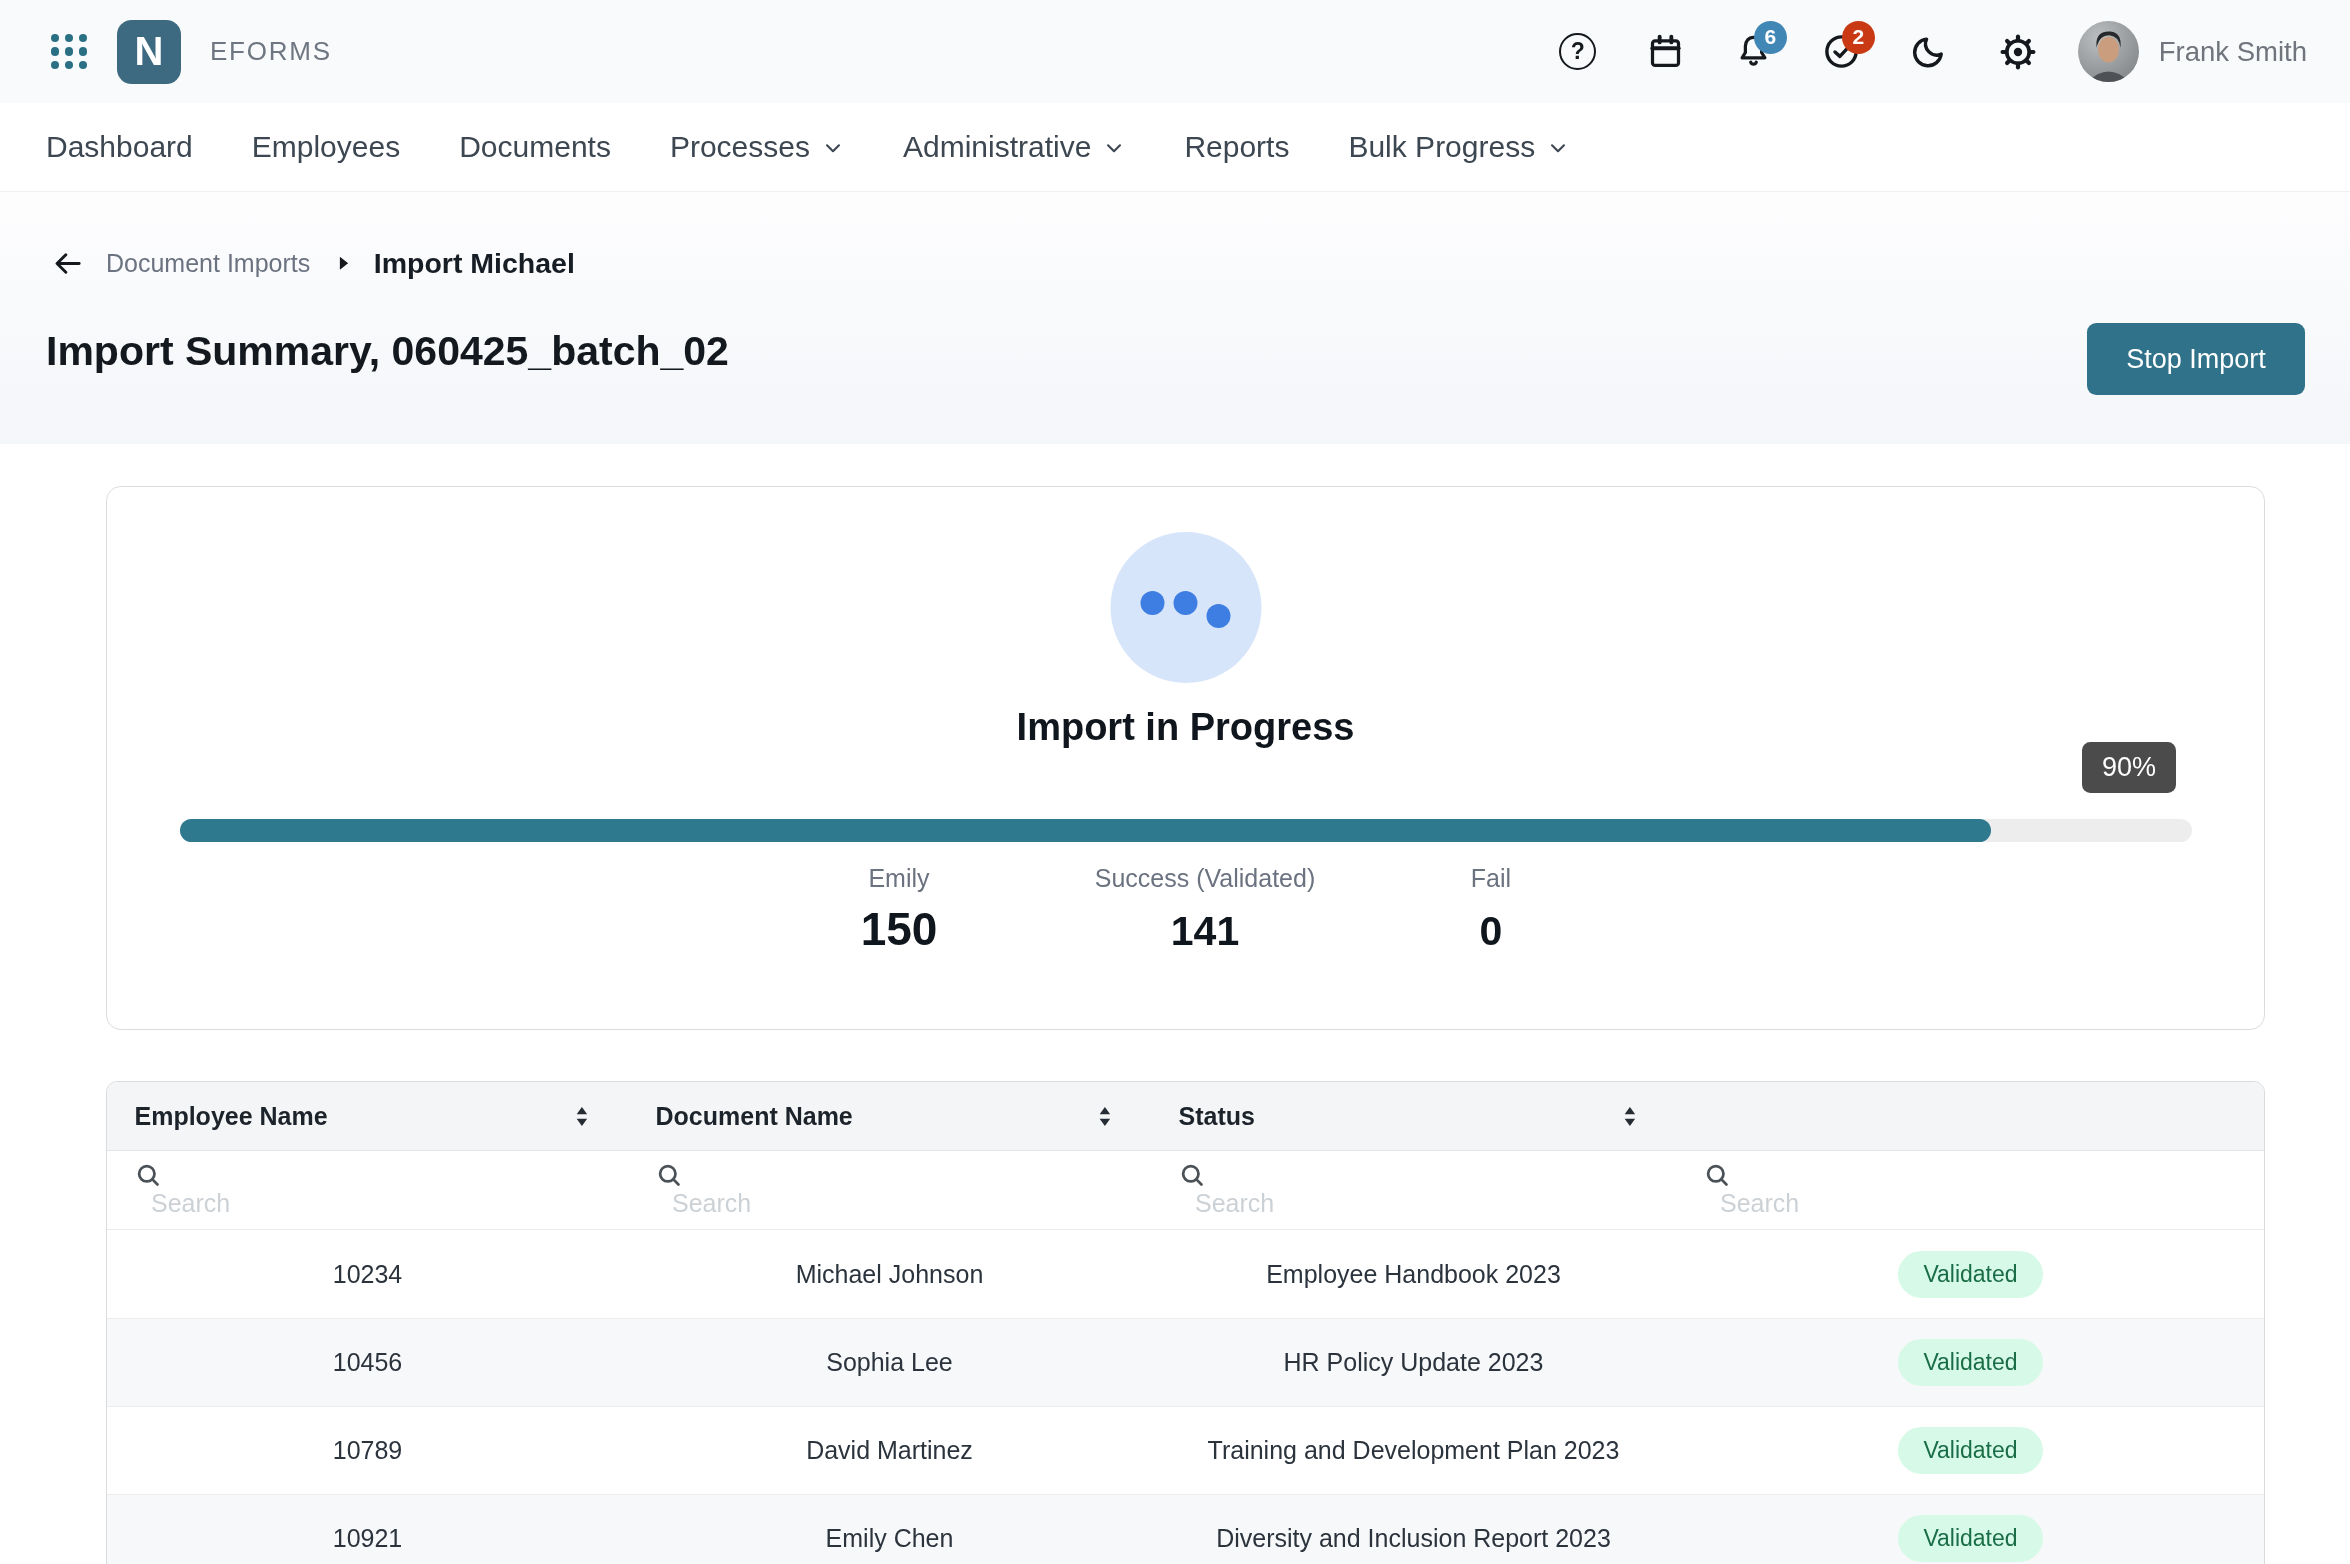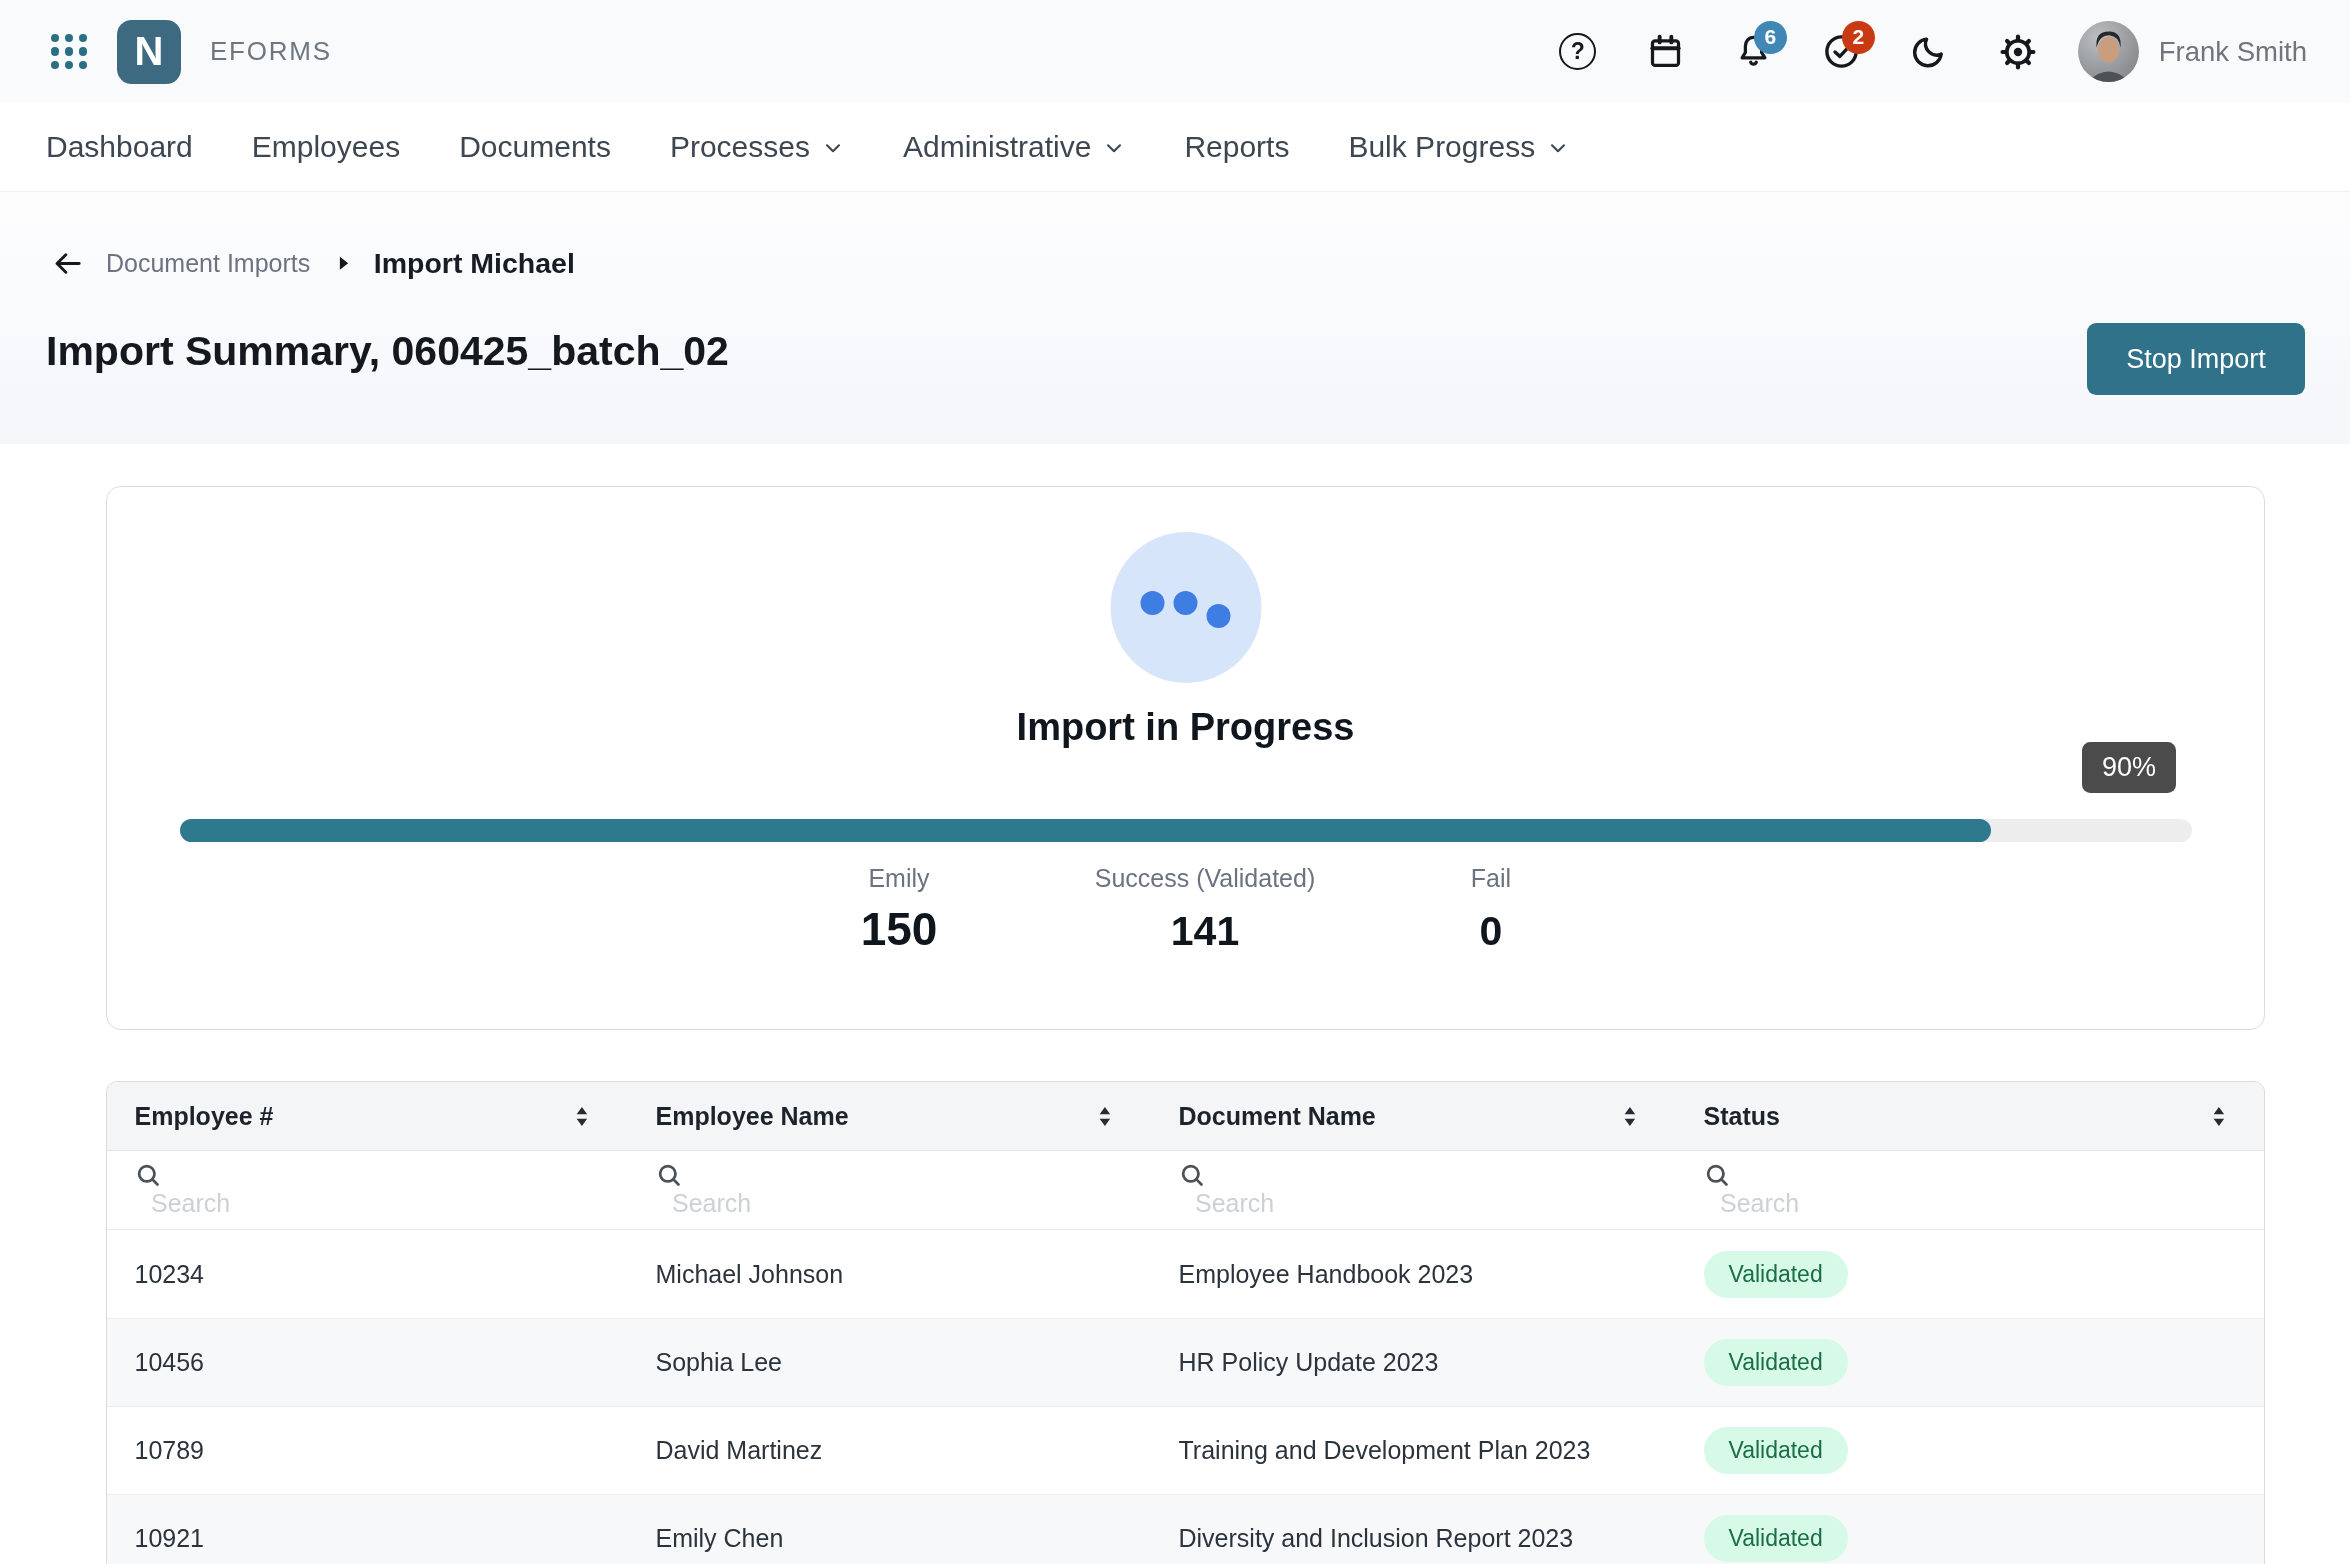--- a/index.html
+++ b/index.html
@@ -127,21 +127,21 @@
     display:flex; align-items:center; justify-content:space-between; height:100%;
     padding:0 39px 0 27.5px; font-size:25px; font-weight:600; color:#1c232b; cursor:pointer;
   }
   .search-row { height:79px; border-bottom:0.9px solid #e8e9eb; background:#fff; }
   .search-cell { display:flex; align-items:flex-start; padding:0 27.5px; color:#4a5157;flex-direction:column; }
   .search-cell input {
     border:none; outline:none; background:transparent; margin-left:16.5px; width:100%;
     font-size:25px; color:#3a424b; font-family:inherit;
   }
   .search-cell input::placeholder { color:#ccd1d6; }
-  .trow { height:88px; font-size:25px; color:#2b333d; }
+  .trow { height:88px; font-size:25px; color:#2b333d;text-align:center; }
   .trow:nth-child(even) { background:#f7f8f9; }
   .trow + .trow { border-top:0.9px solid #ededef; }
   .td { padding:0 27.5px; white-space:nowrap; overflow:hidden; text-overflow:ellipsis; }
   .status-pill {
     display:inline-block; background:#d6fae7; color:#1a6d47; border-radius:917px;
     font-size:23px; padding:10px 25px;
   }
 </style>
 </head>
 <body>
@@ -311,27 +311,20 @@
     <div class="stat fail">
       <div class="stat-label">Fail</div>
       <div class="stat-value">0</div>
     </div>
   </div>
 
   <div class="table-card">
 
     <div class="tgrid thead">
       <div class="th">
-        <span>Employee #</span>
-        <svg width="13.8" height="21" viewBox="0 0 14 22">
-          <polygon points="7,1 12.5,8.6 1.5,8.6" fill="#262c33"></polygon>
-            <polygon points="1.5,13.4 12.5,13.4 7,21" fill="#262c33"></polygon>
-        </svg>
-      </div>
-      <div class="th">
         <span>Employee Name</span>
         <svg width="13.8" height="21" viewBox="0 0 14 22">
           <polygon points="7,1 12.5,8.6 1.5,8.6" fill="#262c33"></polygon>
             <polygon points="1.5,13.4 12.5,13.4 7,21" fill="#262c33"></polygon>
         </svg>
       </div>
       <div class="th">
         <span>Document Name</span>
         <svg width="13.8" height="21" viewBox="0 0 14 22">
           <polygon points="7,1 12.5,8.6 1.5,8.6" fill="#262c33"></polygon>

